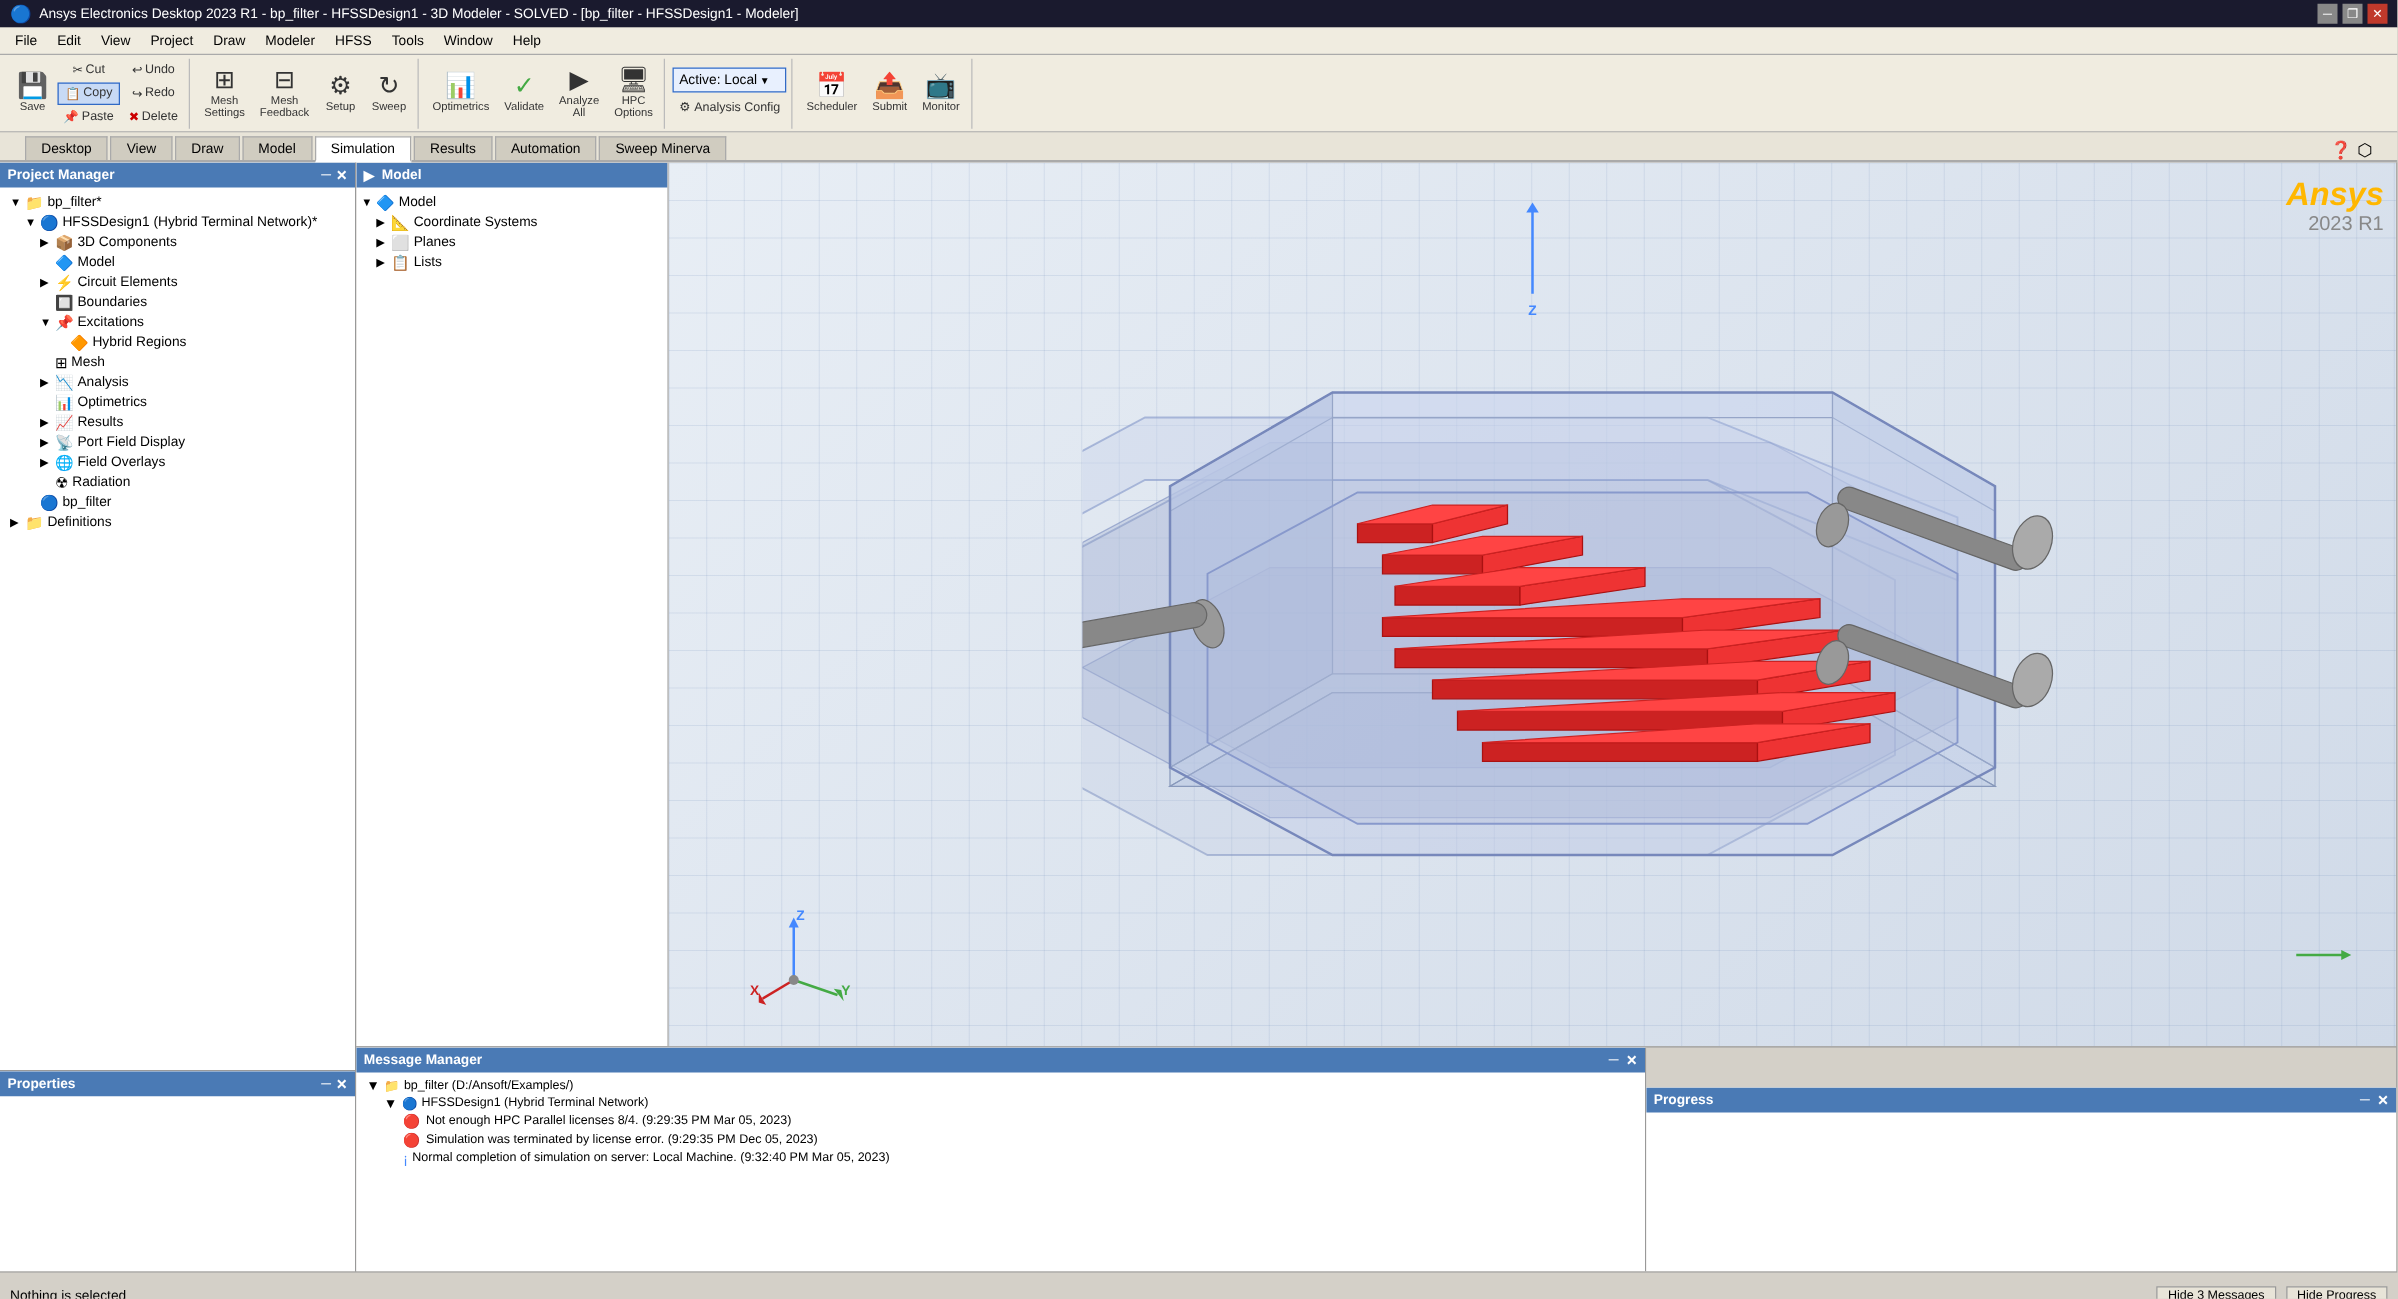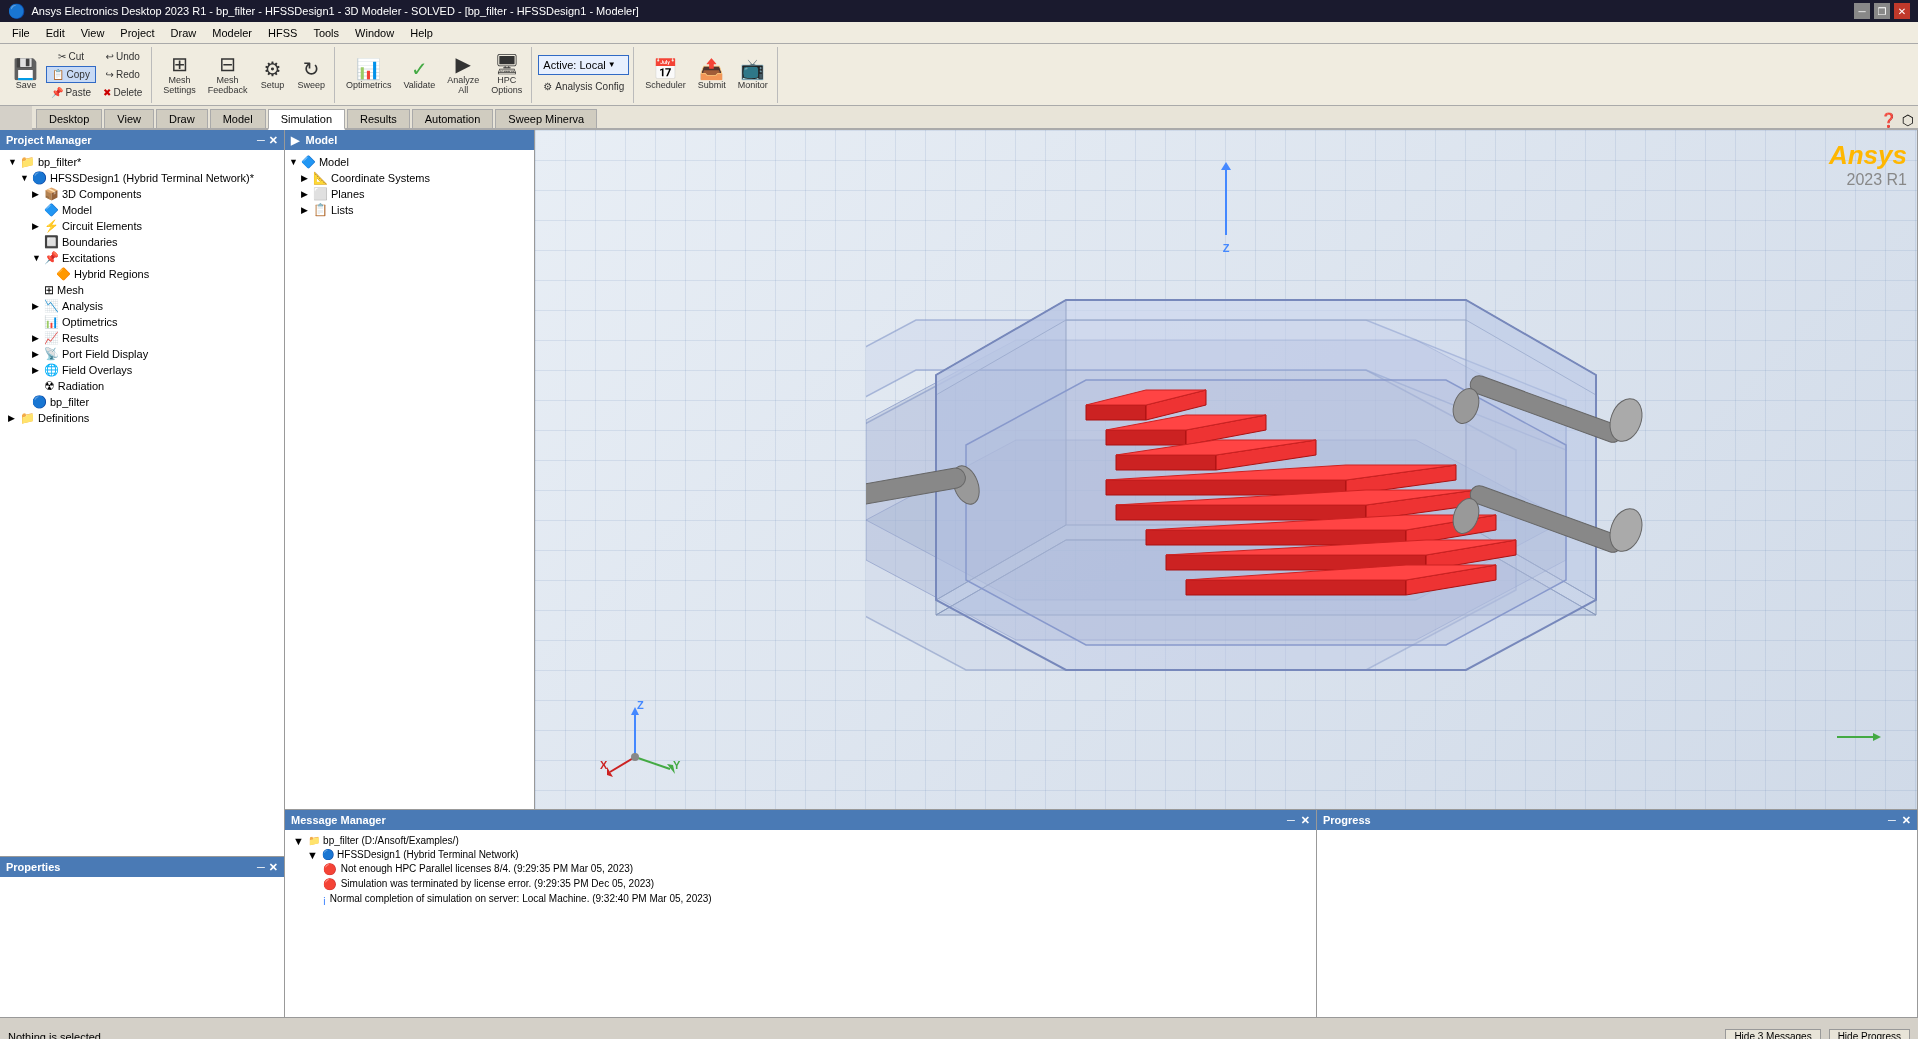--- a/index.html
+++ b/index.html
@@ -71,23 +71,22 @@
     }
     .tb-icon { font-size: 20px; line-height: 1; margin-bottom: 1px; }
     .tb-label { font-size: 9px; text-align: center; }
 
     
     #tab-bar {
       background: #e8e4d8;
       height: 24px;
       display: flex;
       align-items: flex-end;
-      padding: 0 4px;
+      padding: 0 20px;
       border-bottom: 2px solid #aaa;
-      margin-left: 32px;
     }
     .tab {
       padding: 3px 12px;
       cursor: pointer;
       background: #d0ccc0;
       border: 1px solid #aaa;
       border-bottom: none;
       font-size: 11px;
       margin-right: 2px;
     }
@@ -194,34 +193,35 @@
       top: 0; left: 0; right: 0; bottom: 0;
       background-image:
         linear-gradient(rgba(100,130,180,0.15) 1px, transparent 1px),
         linear-gradient(90deg, rgba(100,130,180,0.15) 1px, transparent 1px);
       background-size: 30px 30px;
     }
 
     
     #message-area {
       display: flex;
-      height: 208px;
+      height: 180px;
       border-top: 1px solid #999;
       text-align: right;
     }
     #message-manager {
       flex: 1;
       background: #fff;
       border-right: 1px solid #999;
       overflow: hidden;
     }
     #progress-panel {
       width: 600px;
       background: #fff;
       overflow: hidden;
+      margin-top: 32px;
     }
     .msg-header {
       background: #4a7ab5;
       color: #fff;
       height: 20px;
       display: flex;
       align-items: center;
       justify-content: space-between;
       padding: 0 6px;
       font-size: 11px;

